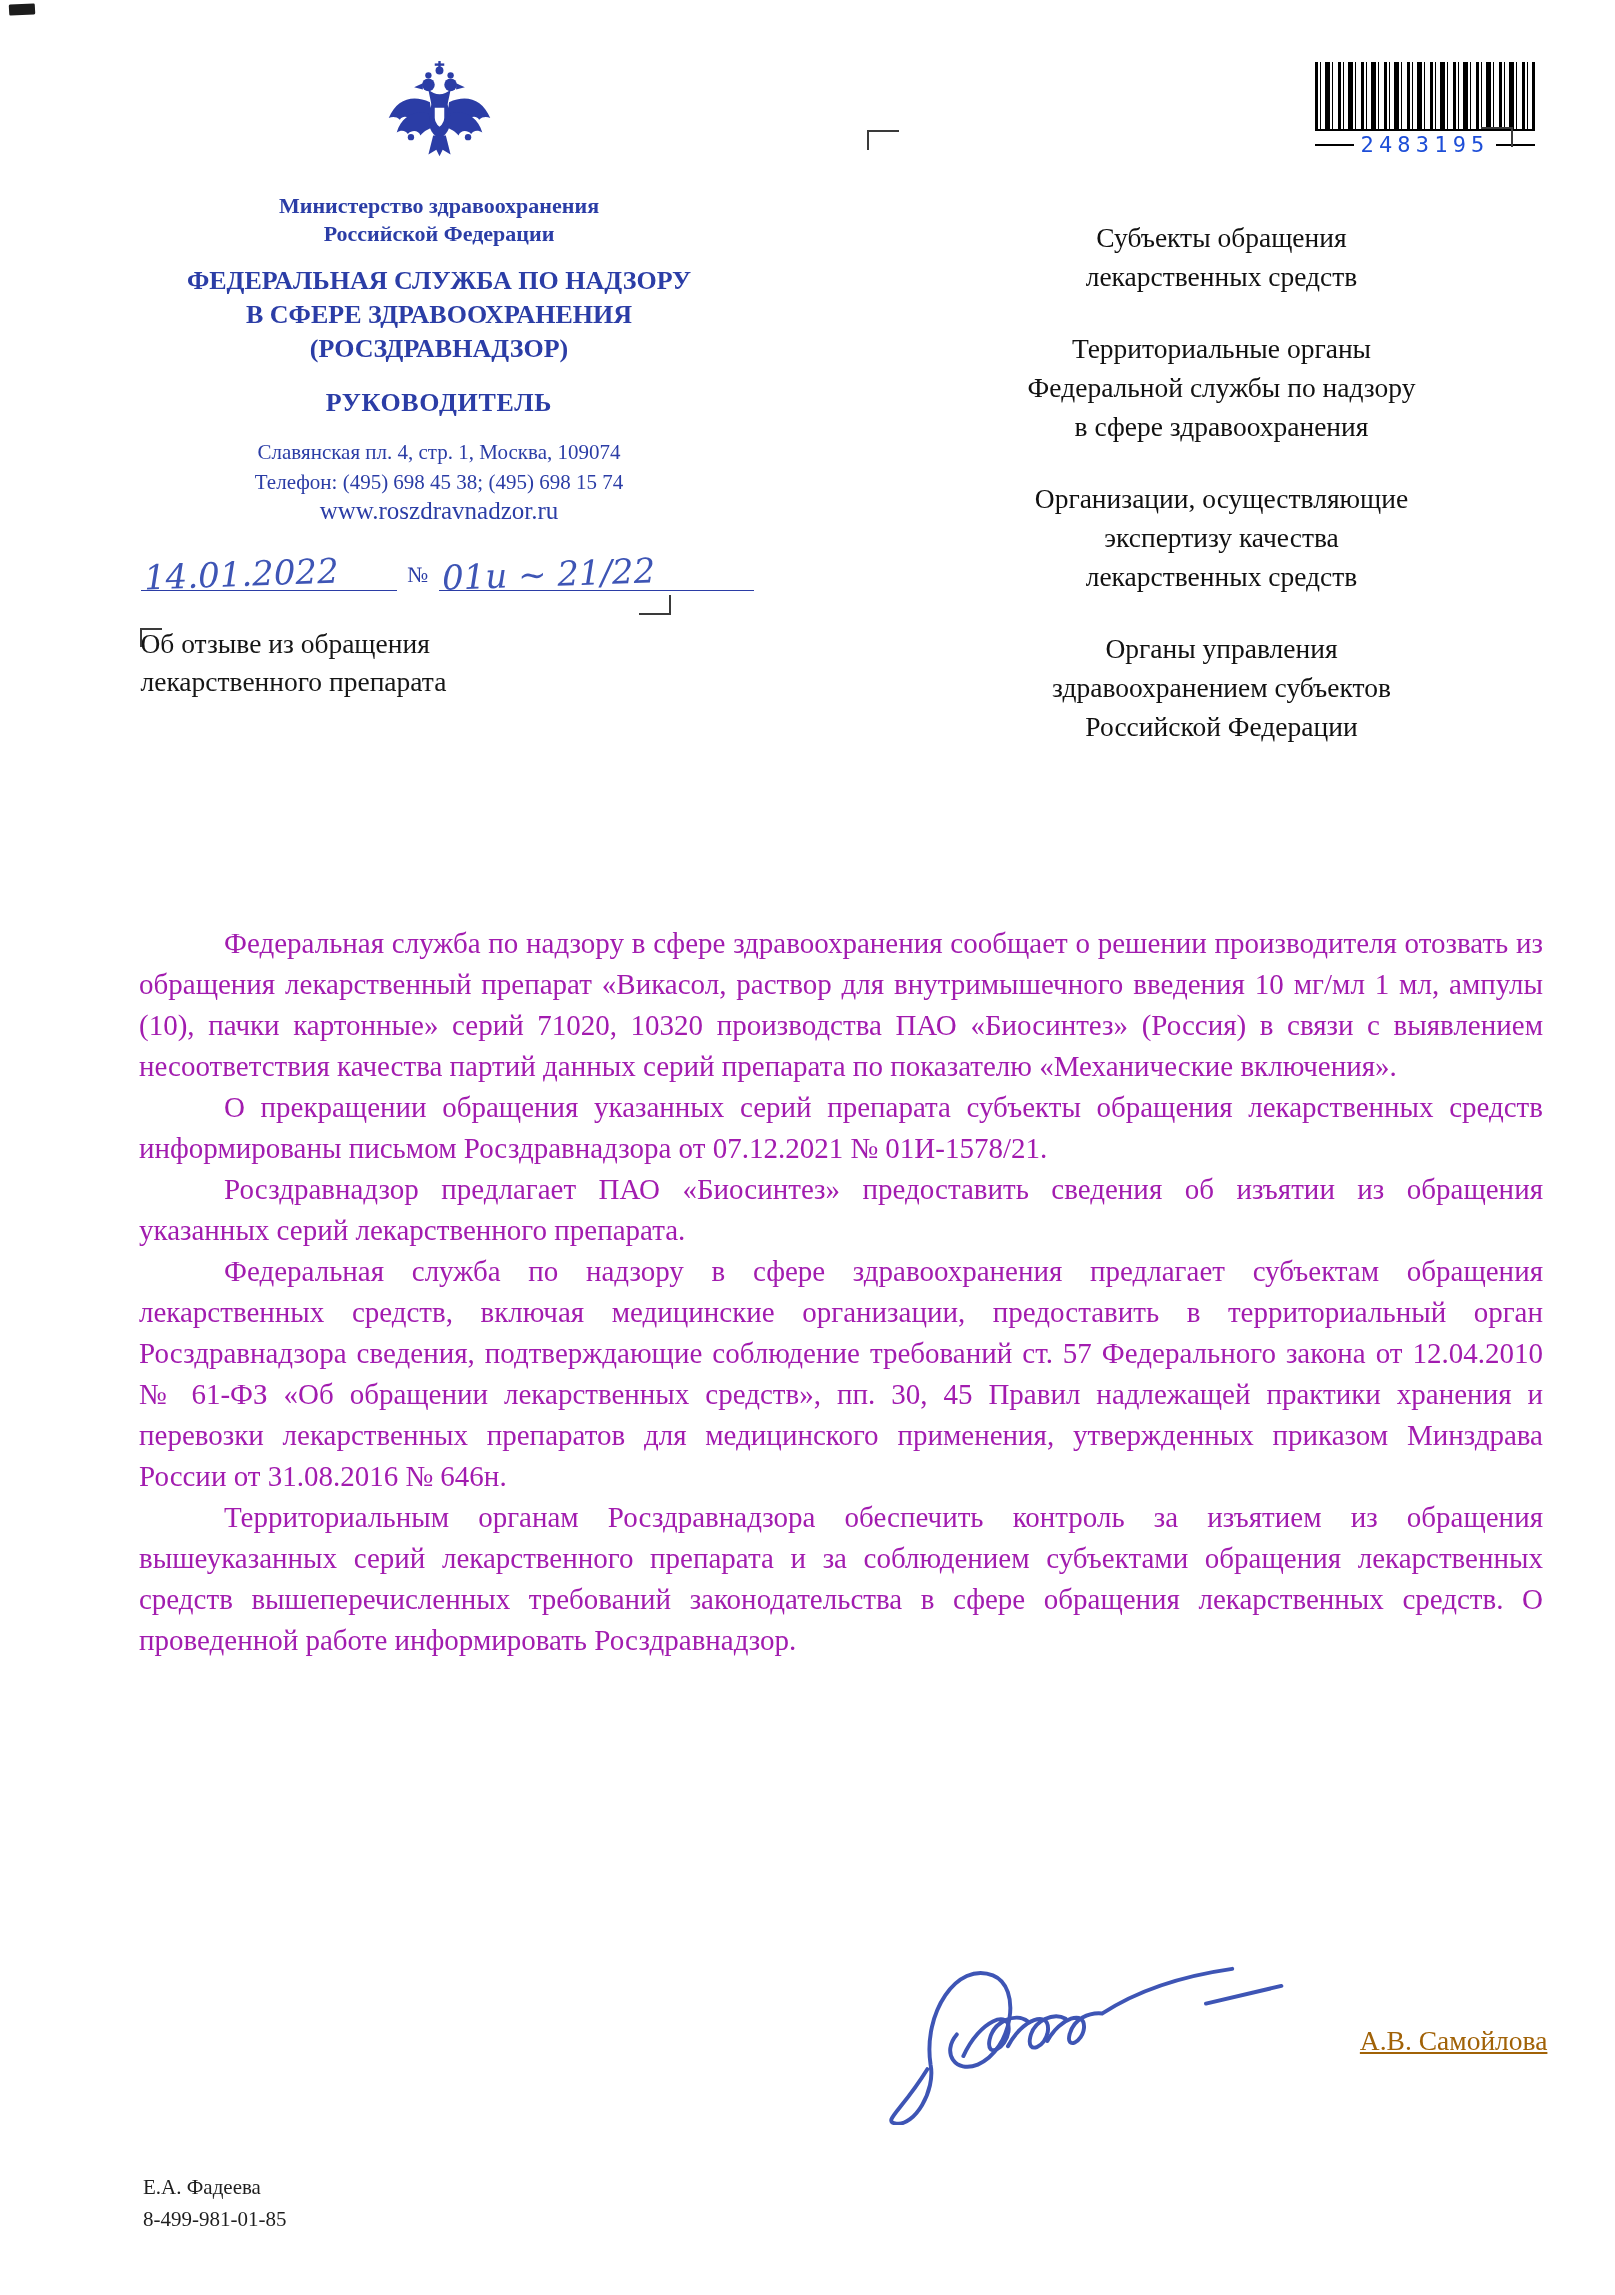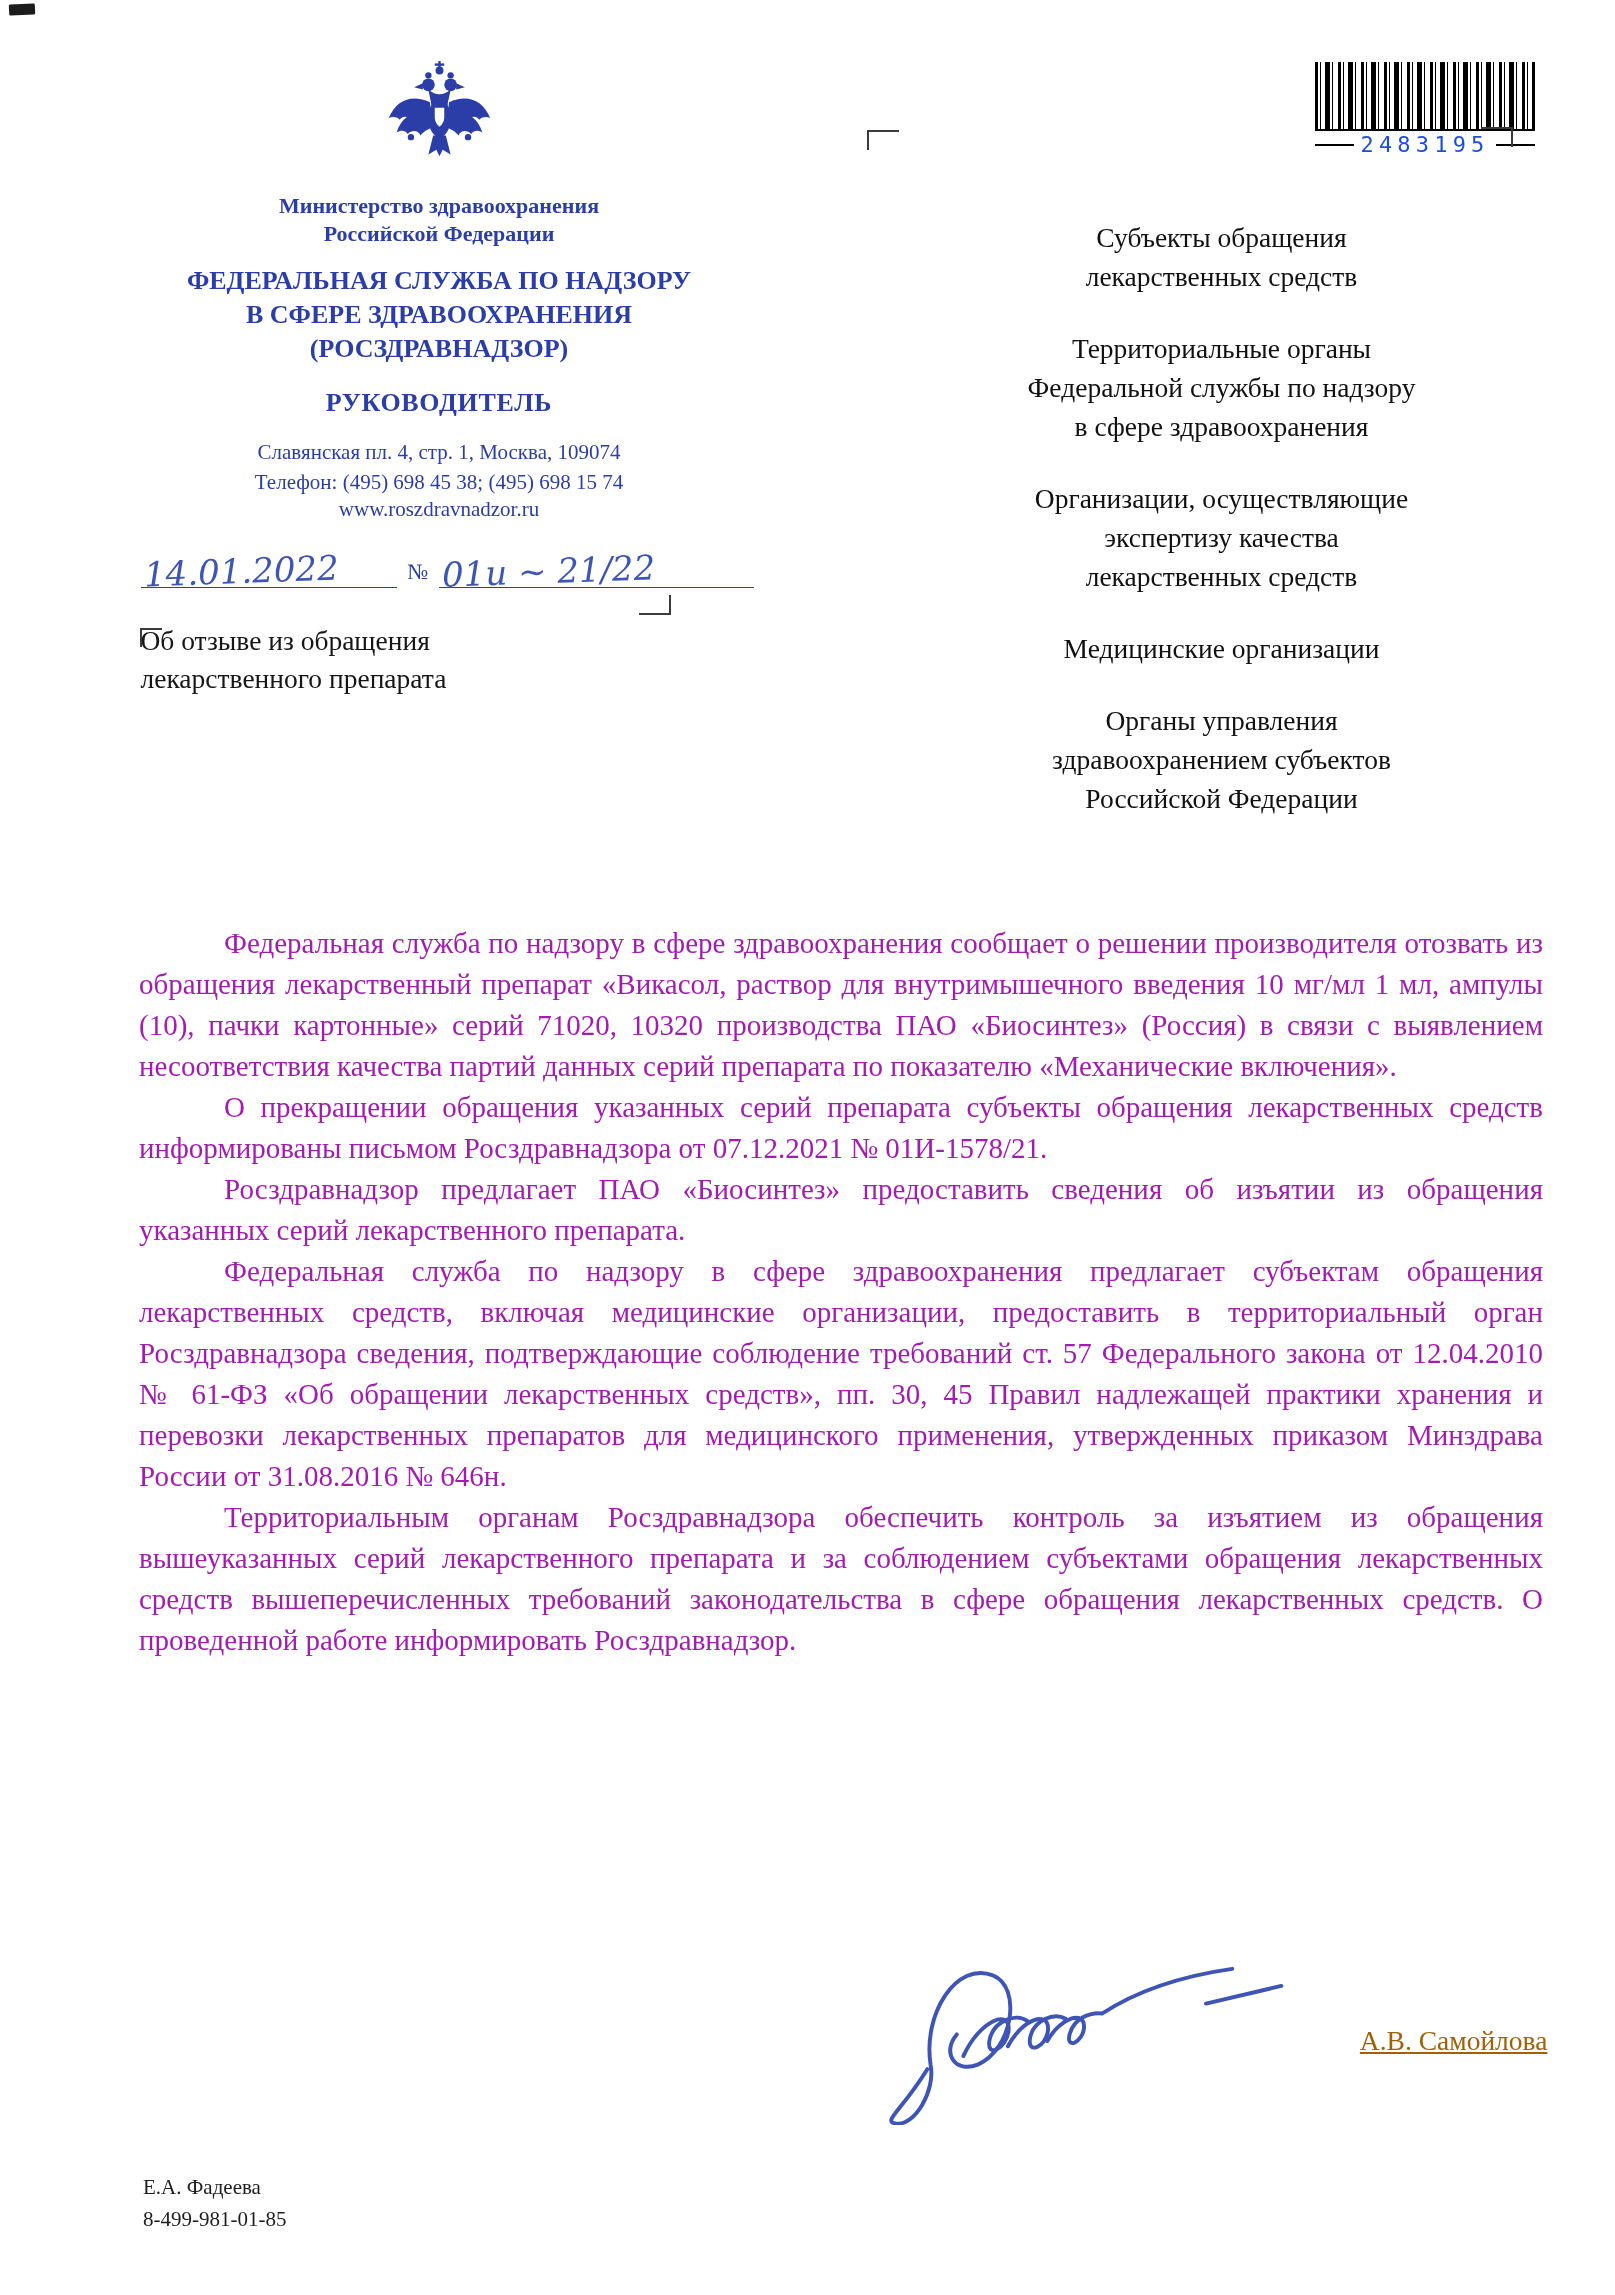--- a/index.html
+++ b/index.html
@@ -39,21 +39,21 @@
   
   .letterhead {
     position: absolute; left: 111px; top: 60px; width: 656px;
     text-align: center; color: var(--accent, #2b3da6);
   }
   .emblem { color: var(--accent, #2b3da6); }
   .ministry { margin-top: 9.2px; font-weight: bold; font-size: 22px; line-height: 27.5px; }
   .service  { margin-top: 17px; font-weight: bold; font-size: 26px; line-height: 34px; }
   .role     { margin-top: 22px; font-weight: bold; font-size: 26px; letter-spacing: 0.7px; }
   .contact  { margin-top: 18.4px; font-size: 21px; line-height: 30px; }
-  .website  { font-size: 21px; }
+  .website  { font-size: 25px; }
 
   .docnum-row {
     margin-top: 10.5px; display: flex; align-items: flex-end;
     text-align: left; padding: 0 13px 0 29.5px; height: 56px;
     font-size: 22px;
   }
   .blank {
     border-bottom: 1.3px solid var(--accent, #2b3da6);
     display: inline-block; position: relative;
   }
@@ -190,21 +190,20 @@
 
   <div class="addressees">
     <div class="addressee pre">Субъекты обращения
 лекарственных средств</div>
     <div class="addressee pre">Территориальные органы
 Федеральной службы по надзору
 в сфере здравоохранения</div>
     <div class="addressee pre">Организации, осуществляющие
 экспертизу качества
 лекарственных средств</div>
-    <div class="addressee pre">Медицинские организации</div>
     <div class="addressee pre">Органы управления
 здравоохранением субъектов
 Российской Федерации</div>
   </div>
 
   <div class="body-text">
     <p>Федеральная служба по надзору в сфере здравоохранения сообщает о решении производителя отозвать из обращения лекарственный препарат «Викасол, раствор для внутримышечного введения 10 мг/мл 1 мл, ампулы (10), пачки картонные» серий 71020, 10320 производства ПАО «Биосинтез» (Россия) в связи с выявлением несоответствия качества партий данных серий препарата по показателю «Механические включения».</p>
     <p>О прекращении обращения указанных серий препарата субъекты обращения лекарственных средств информированы письмом Росздравнадзора от 07.12.2021 № 01И-1578/21.</p>
     <p>Росздравнадзор предлагает ПАО «Биосинтез» предоставить сведения об изъятии из обращения указанных серий лекарственного препарата.</p>
     <p>Федеральная служба по надзору в сфере здравоохранения предлагает субъектам обращения лекарственных средств, включая медицинские организации, предоставить в территориальный орган Росздравнадзора сведения, подтверждающие соблюдение требований ст. 57 Федерального закона от 12.04.2010 № 61-ФЗ «Об обращении лекарственных средств», пп. 30, 45 Правил надлежащей практики хранения и перевозки лекарственных препаратов для медицинского применения, утвержденных приказом Минздрава России от 31.08.2016 № 646н.</p>

